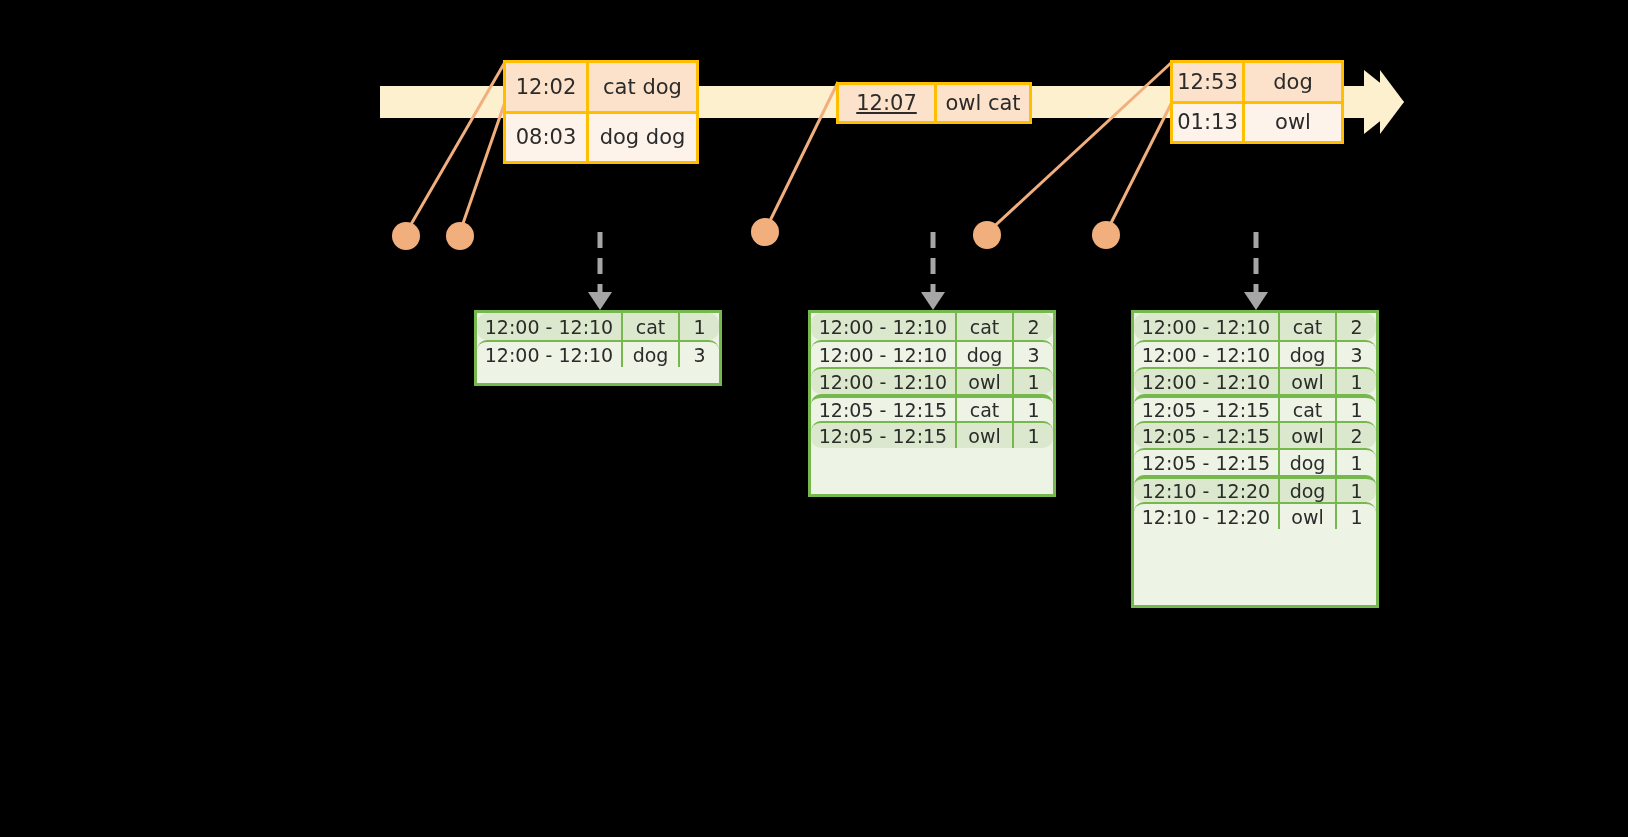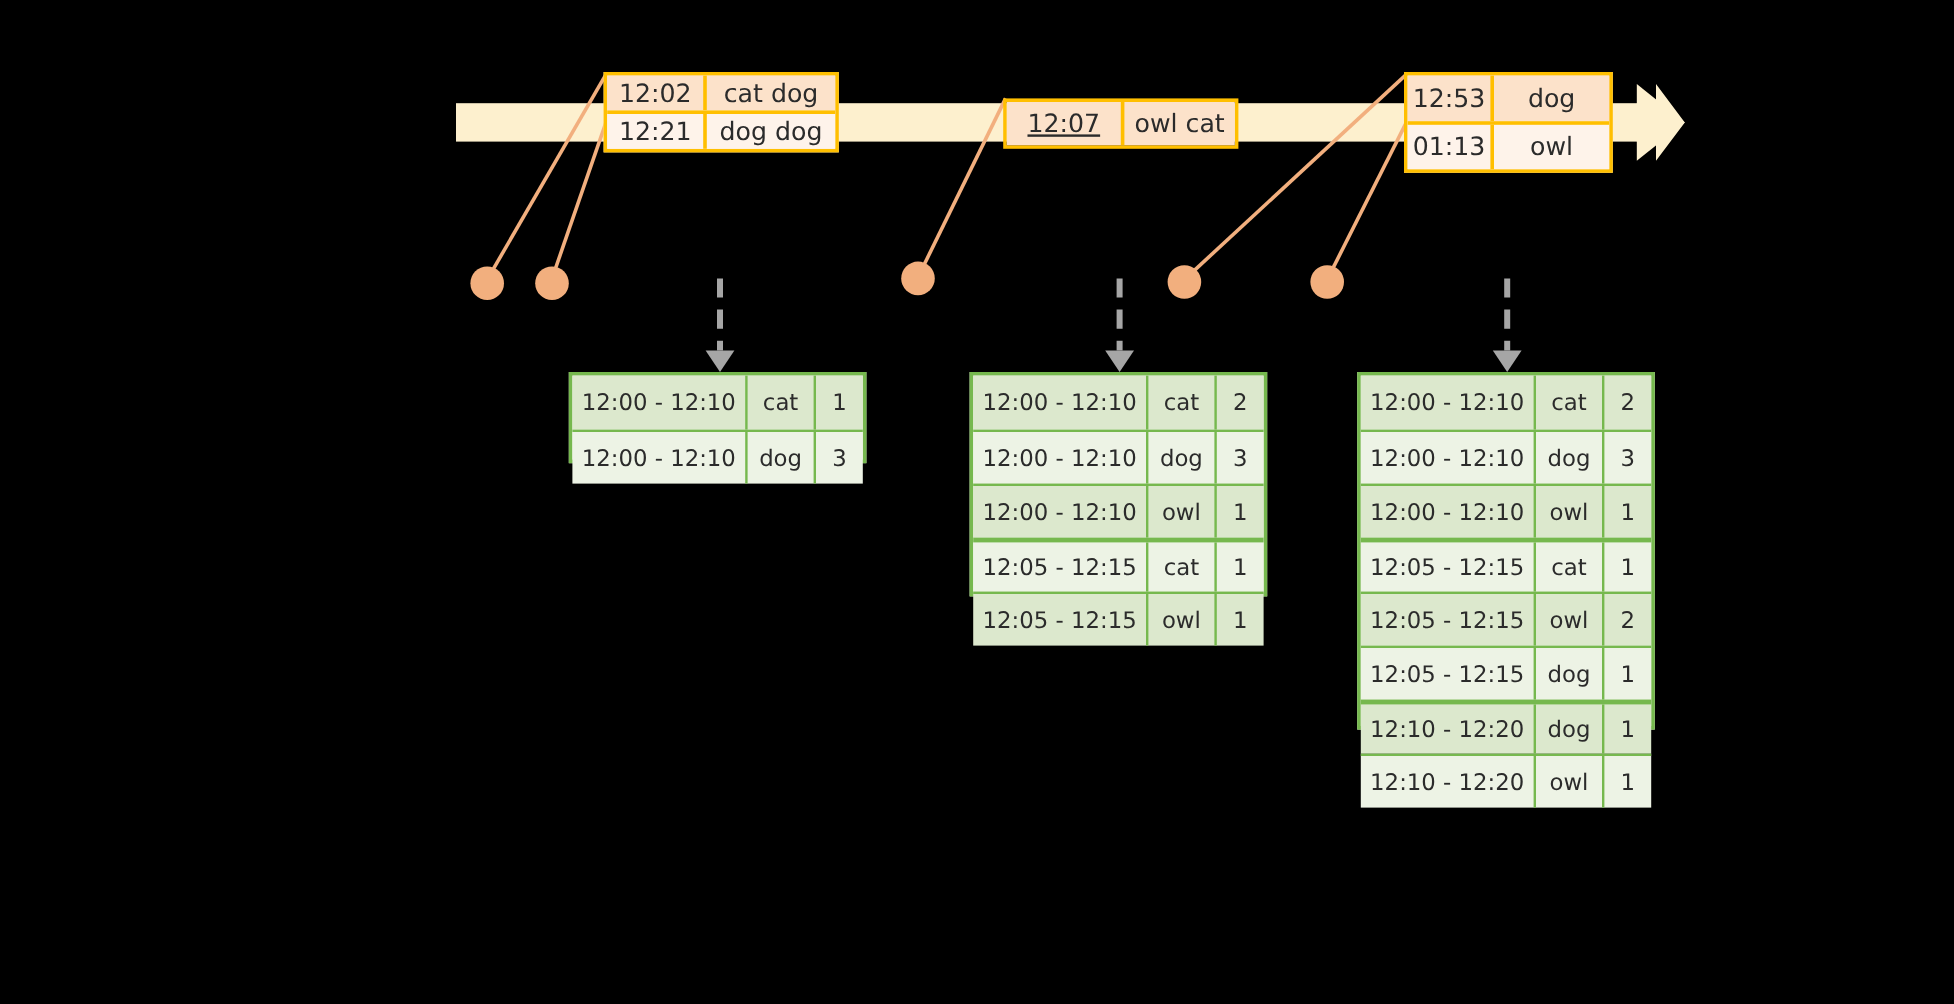--- a/index.html
+++ b/index.html
@@ -73,22 +73,23 @@
 
   
   .result-table {
     position: absolute;
     border: 3px solid #76B84E;
     box-sizing: border-box;
     background: #EDF3E5;
   }
   .res-row {
     display: flex;
-    height: 45px;
-    box-sizing: border-box;
+    height: 27px;
+    box-sizing: border-box;
+    border-radius: 10px;
   }
   .res-row + .res-row {
     border-top: 2px solid #76B84E;
   }
   .res-row.boundary {
     border-top: 4px solid #76B84E;
   }
   .res-row.shade-a { background: #DCE8CD; }
   .res-row.shade-b { background: #EDF3E5; }
   .res-window {
@@ -152,27 +153,27 @@
     <g>
       <line x1="933" y1="232" x2="933" y2="292" stroke="#A6A6A6" stroke-width="5" stroke-dasharray="16,10"></line>
       <polygon points="921,292 945,292 933,310" fill="#A6A6A6"></polygon>
     </g>
     <g>
       <line x1="1256" y1="232" x2="1256" y2="292" stroke="#A6A6A6" stroke-width="5" stroke-dasharray="16,10"></line>
       <polygon points="1244,292 1268,292 1256,310" fill="#A6A6A6"></polygon>
     </g>
   </svg>
 
-  <div class="event-box" style="left:503px; top:60px; width:196px; height:67px;">
+  <div class="event-box" style="left:503px; top:60px; width:196px; height:104px;">
     <div class="event-row shade-a">
       <div class="ev-time" style="width:83px;">12:02</div>
       <div class="ev-words">cat dog</div>
     </div>
     <div class="event-row shade-b">
-      <div class="ev-time" style="width:83px;">12:21</div>
+      <div class="ev-time" style="width:83px;">08:03</div>
       <div class="ev-words">dog dog</div>
     </div>
   </div>
 
   <div class="event-box" style="left:836px; top:82px; width:196px; height:42px;">
     <div class="event-row shade-a">
       <div class="ev-time" style="width:98px;text-decoration:underline;">12:07</div>
       <div class="ev-words">owl cat</div>
     </div>
   </div>

